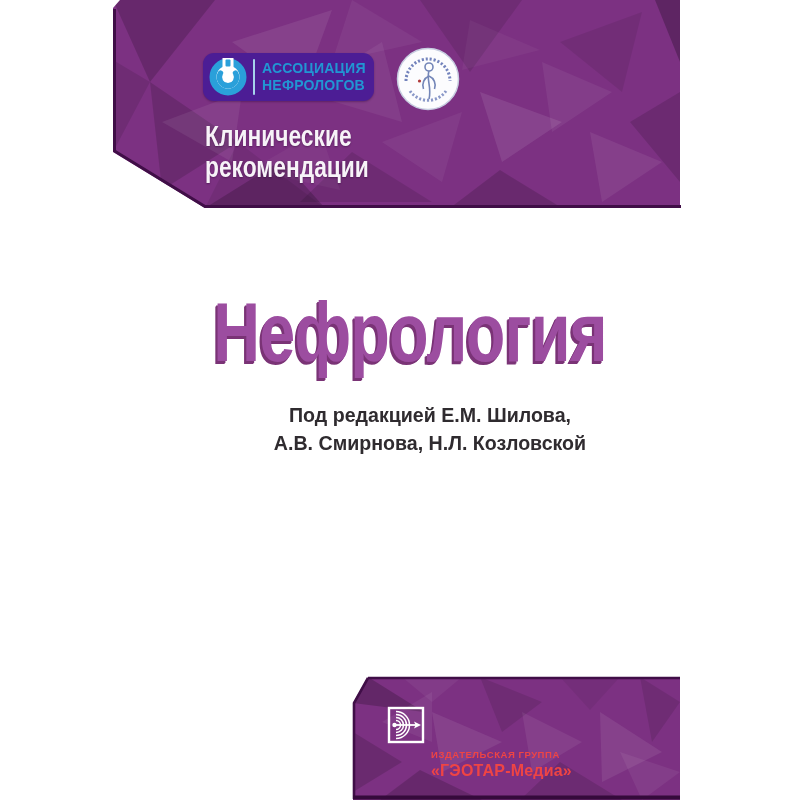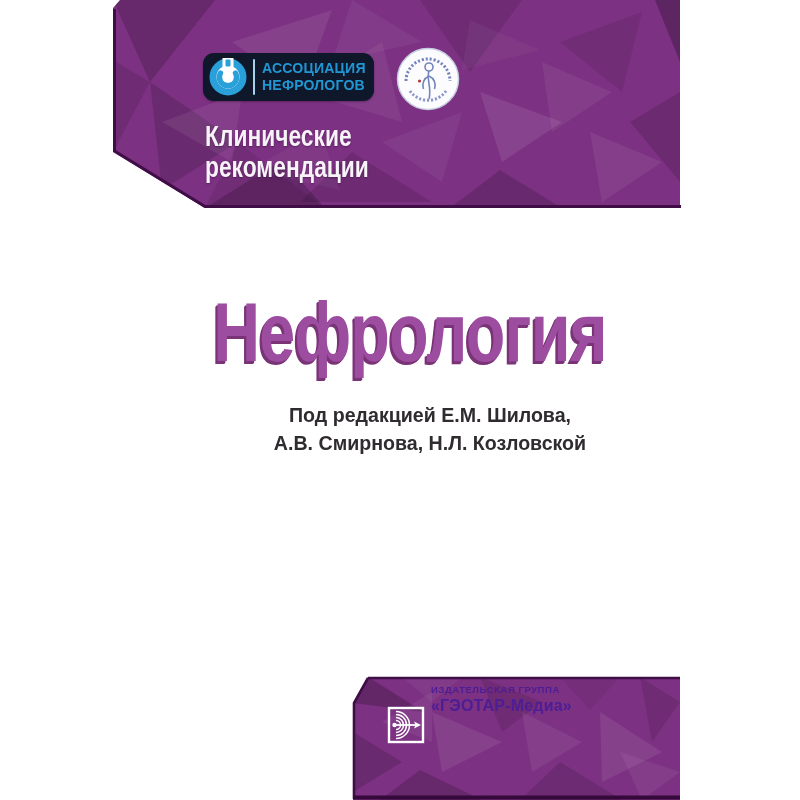--- a/index.html
+++ b/index.html
@@ -6,21 +6,21 @@
   #stage{
     position:relative;width:800px;height:800px;background:#ffffff;overflow:hidden;
     font-family:"Liberation Sans","DejaVu Sans",sans-serif;
   }
   .abs{position:absolute;}
   
   #top-banner{left:0;top:0;width:800px;height:215px;}
   #bottom-banner{left:0;top:670px;width:800px;height:130px;}
   
   #assoc-badge{
-    left:203px;top:53px;width:171px;height:48px;background:#0f172a;
+    left:203px;top:53px;width:171px;height:48px;background:#4c1d95;
     border-radius:11px;display:flex;align-items:center;box-shadow:0 1px 2px rgba(40,5,45,.35);
   }
   #assoc-logo{margin-left:6px;flex:0 0 auto;}
   #assoc-divider{width:2px;height:36px;background:#a6d2ec;margin:0 7px 0 6px;border-radius:1px;}
   .assoc-text{line-height:17px;font-size:14.5px;font-weight:bold;color:#2196d3;letter-spacing:.2px;transform:scaleX(.97);transform-origin:left center;}
   
   #society-emblem{left:396px;top:47px;}
   
   #series-text{
     left:205px;top:120px;color:#f7f3f8;font-weight:bold;font-size:30px;line-height:31px;
@@ -36,21 +36,21 @@
     letter-spacing:-1px;
   }
   
   #editors{
     left:230px;top:402px;width:400px;text-align:center;
     font-size:20px;line-height:27.5px;font-weight:bold;color:#2f2b2f;
     transform:scaleX(.98);transform-origin:center top;
   }
   
   #publisher-logo{left:387px;top:705px;}
-  #publisher-text{left:431px;top:683px;color:#4c1d95;}
+  #publisher-text{left:431px;top:748px;color:#ef4444;}
   #publisher-group{font-size:9.5px;font-weight:bold;letter-spacing:.55px;line-height:13px;}
   #publisher-name{font-size:16.5px;font-weight:bold;letter-spacing:.2px;line-height:19px;transform:scaleX(.97);transform-origin:left top;}
 </style>
 </head>
 <body>
 
 <div id="stage">
 
   <svg id="top-banner" class="abs" viewBox="0 0 800 215" width="800" height="215" aria-hidden="true">
     <defs>

